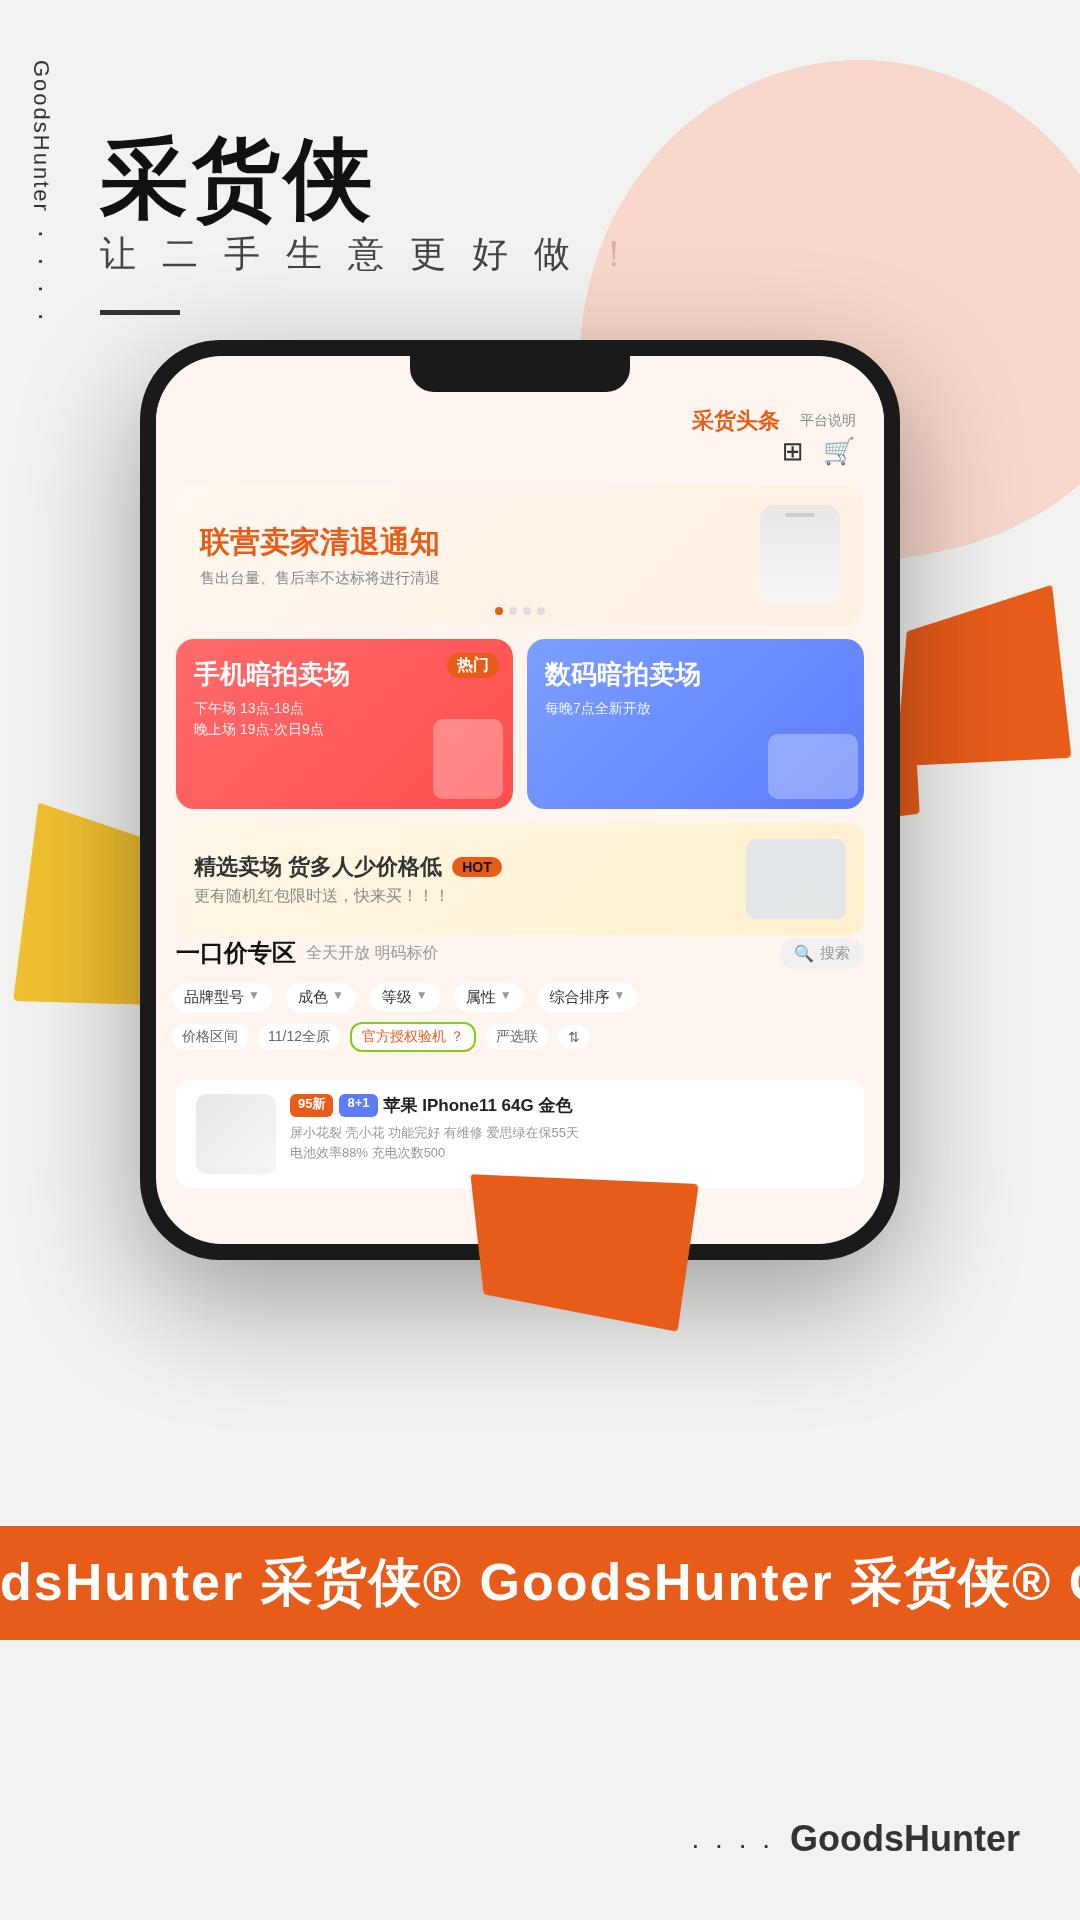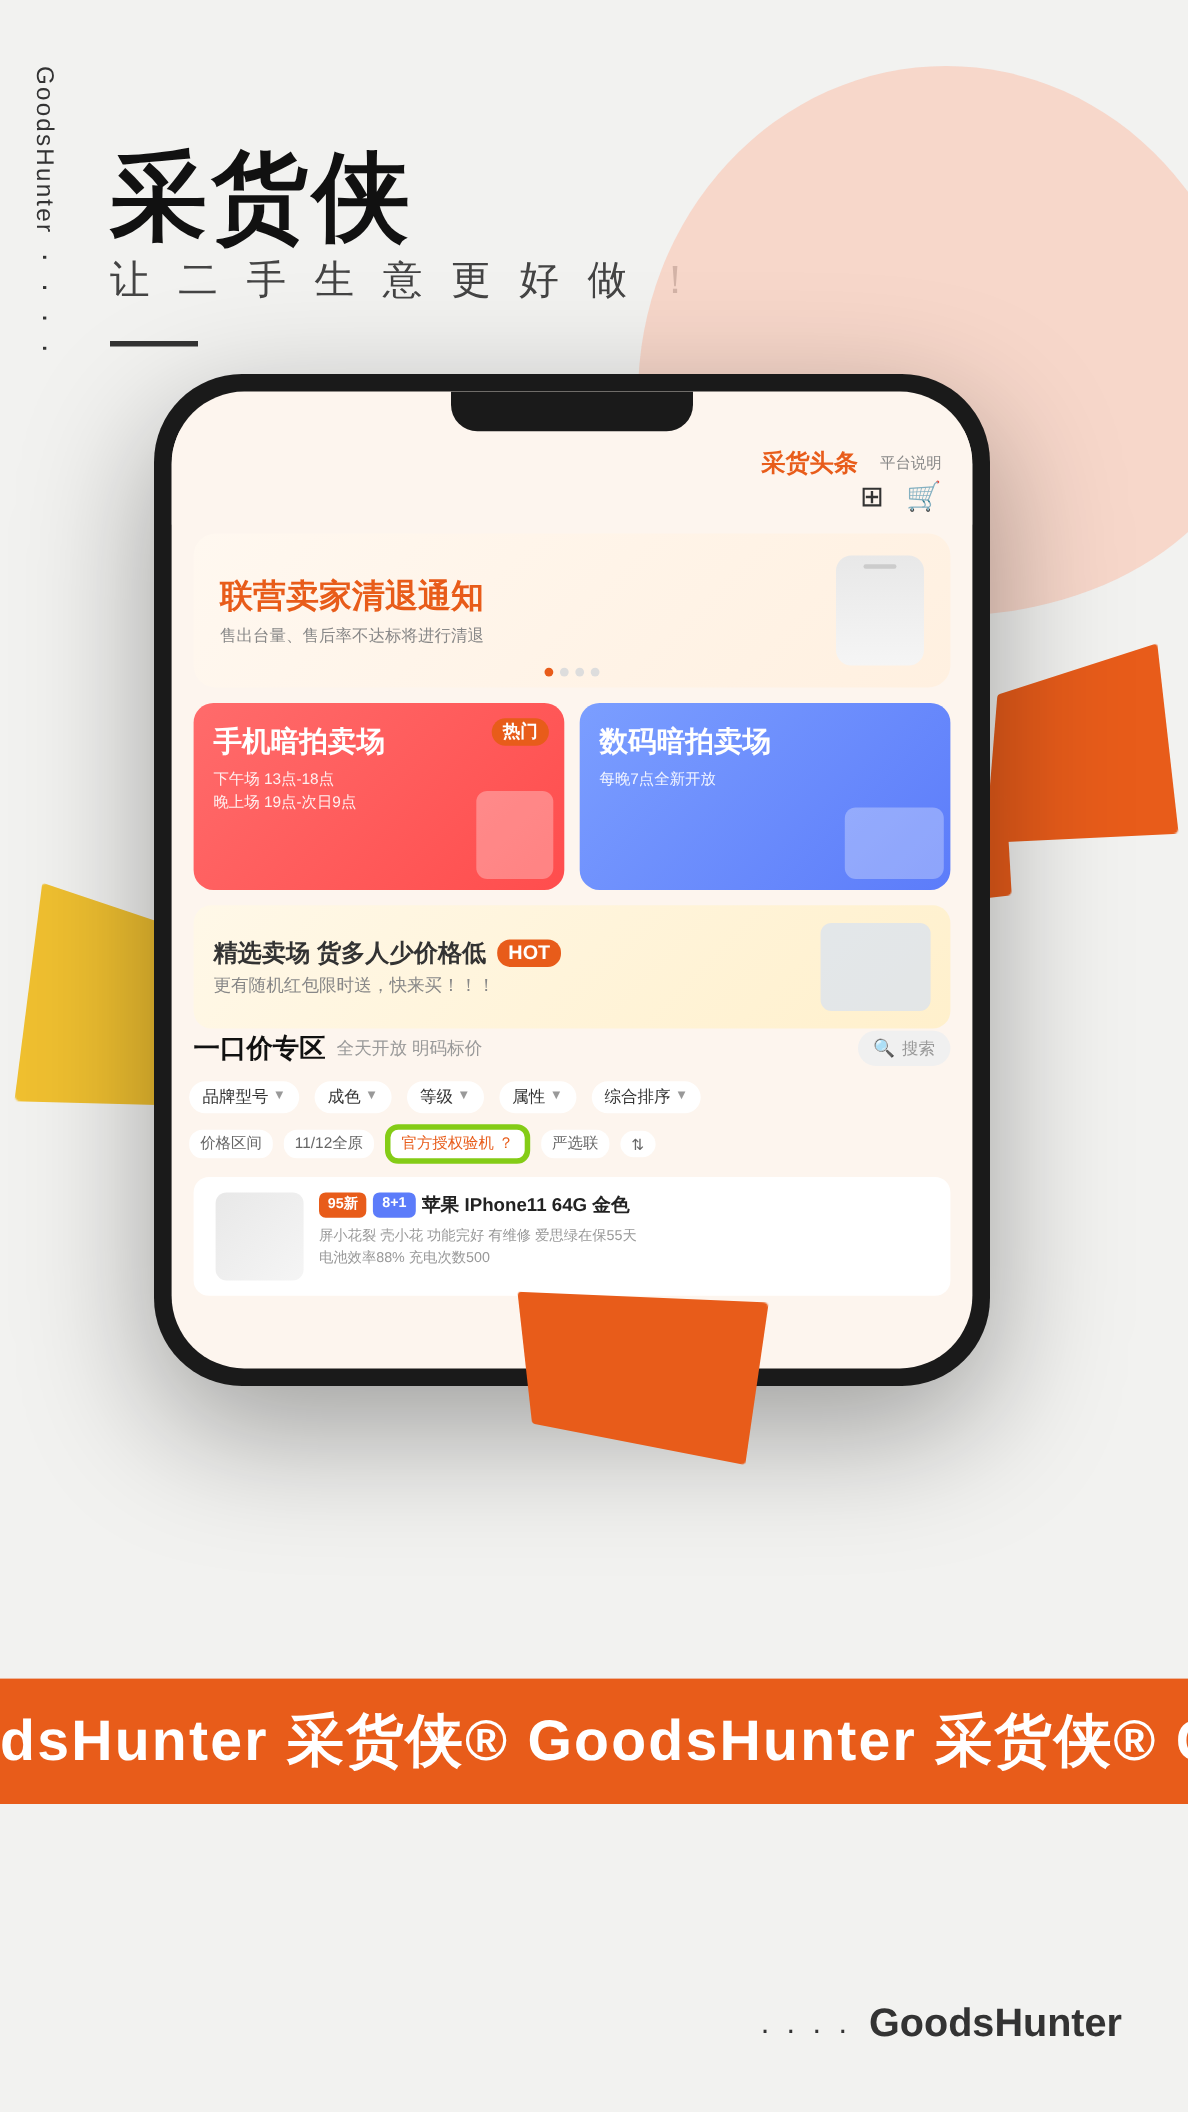--- a/index.html
+++ b/index.html
@@ -321,22 +321,22 @@
       font-weight: 700;
       color: #333;
     }
     .featured-subtitle {
       font-size: 16px;
       color: #888;
       margin-top: 4px;
     }
     .featured-badge {
       background: #e85c1a;
-      color: #ffffff;
-      font-size: 18px;
+      color: #0f172a;
+      font-size: 14px;
       font-weight: 700;
       padding: 2px 10px;
       border-radius: 12px;
       margin-left: 10px;
     }
     .featured-img {
       width: 100px;
       height: 80px;
       background: rgba(200,220,255,0.5);
       border-radius: 10px;
@@ -402,31 +402,31 @@
     }
     .filter2-chip {
       font-size: 14px;
       color: #666;
       padding: 4px 10px;
       background: white;
       border-radius: 12px;
     }
     .filter2-chip.orange {
       color: #e85c1a;
-      border: 5px solid #84cc16;
+      border: 2px solid #84cc16;
     }
 
     
     .product-item {
       padding: 14px 20px;
       display: flex;
       align-items: flex-start;
       gap: 14px;
       background: white;
-      margin: 8px 20px;
+      margin: 24px 20px;
       border-radius: 14px;
     }
     .product-img {
       width: 80px;
       height: 80px;
       background: linear-gradient(135deg, #e8e8e8, #f5f5f5);
       border-radius: 10px;
       flex-shrink: 0;
     }
     .product-info { flex: 1; }

